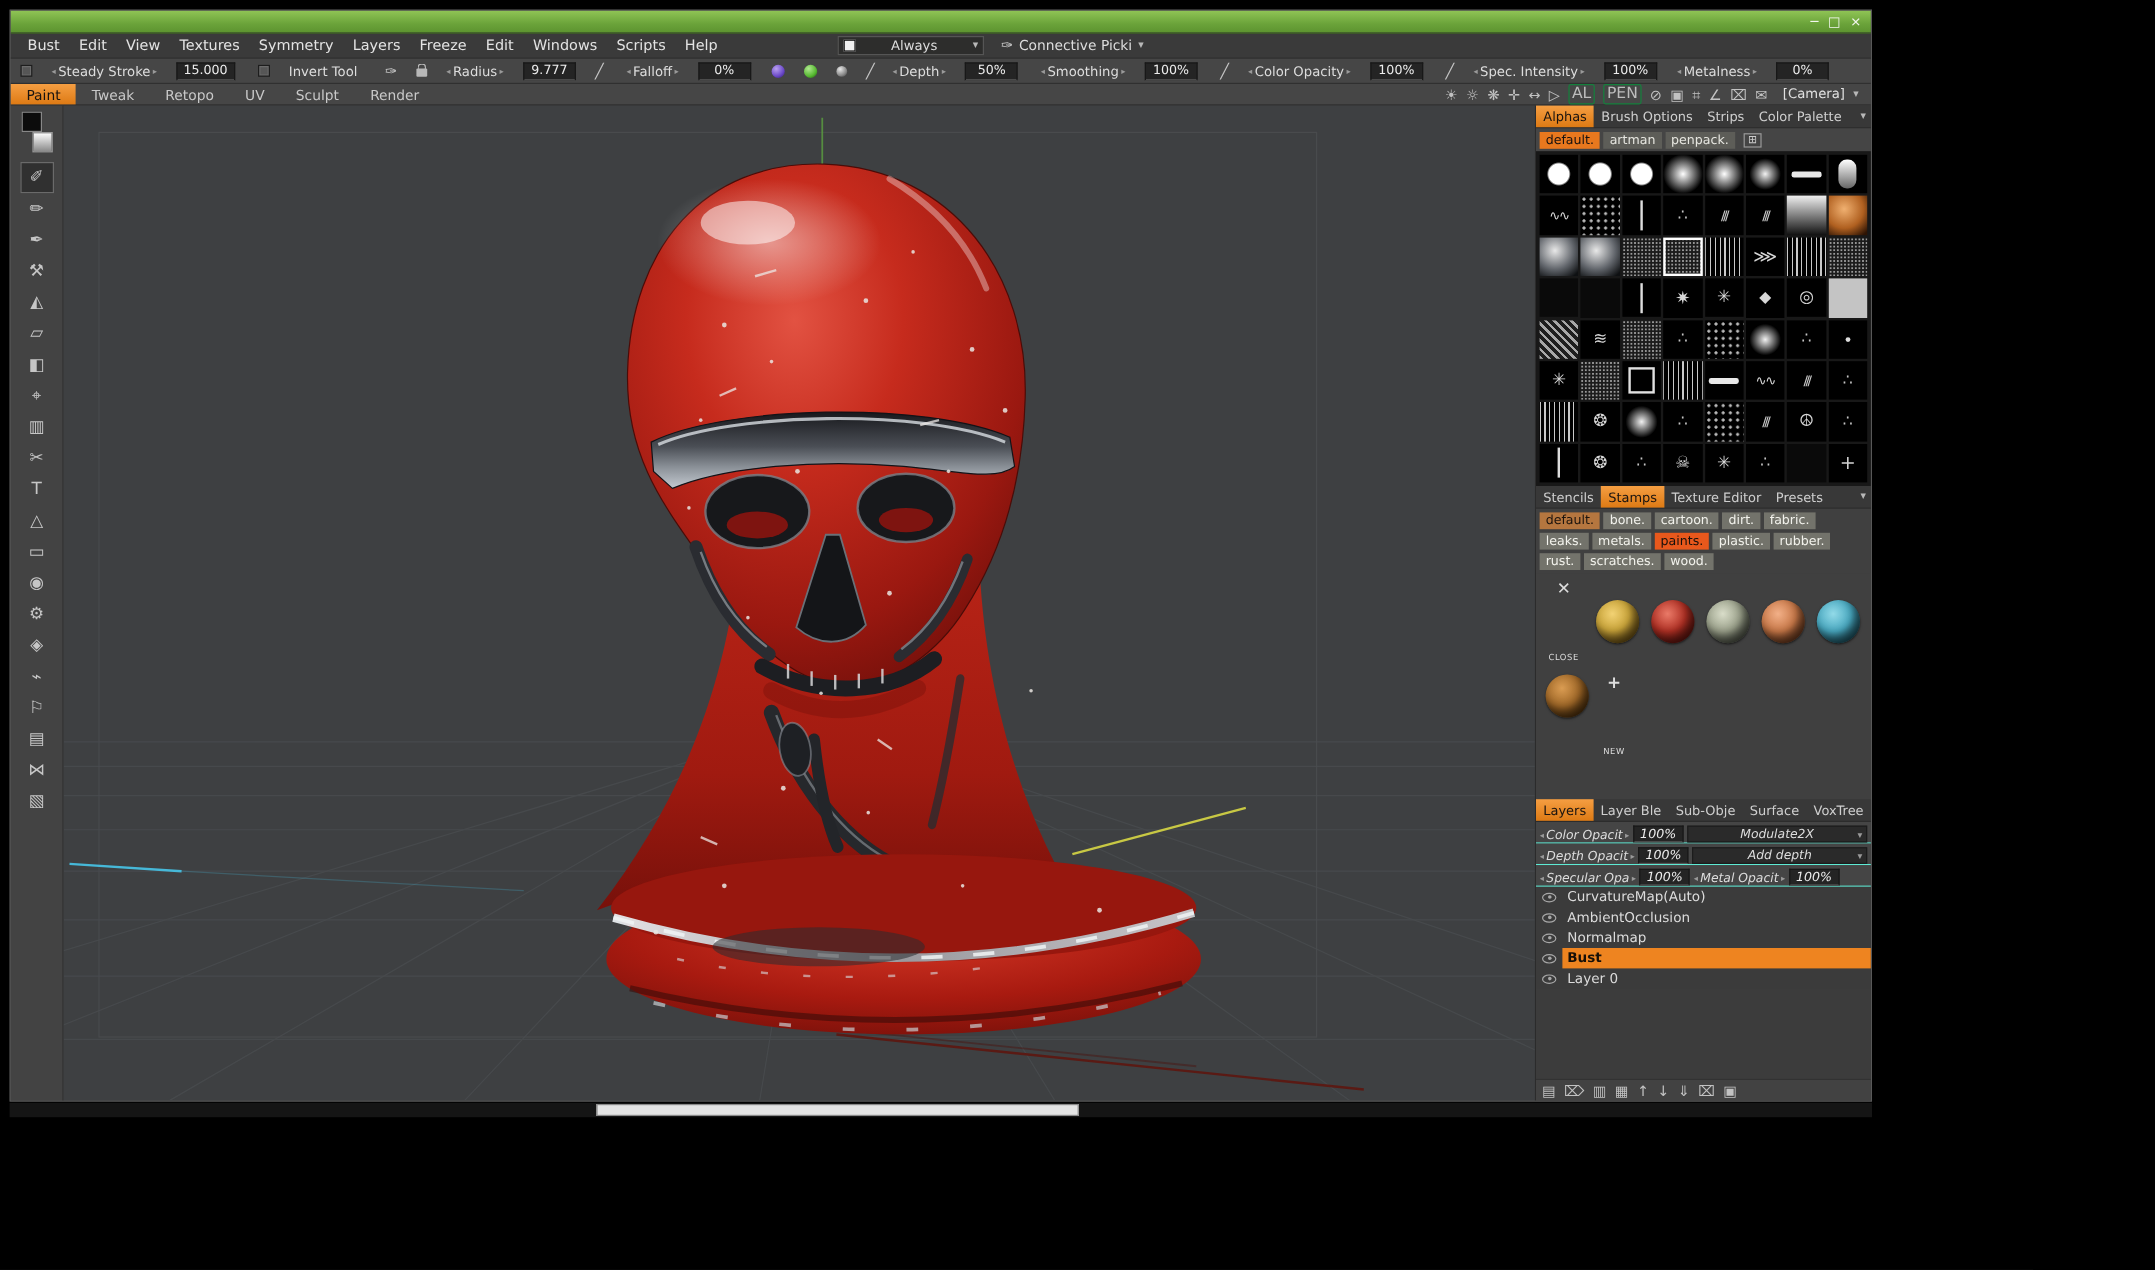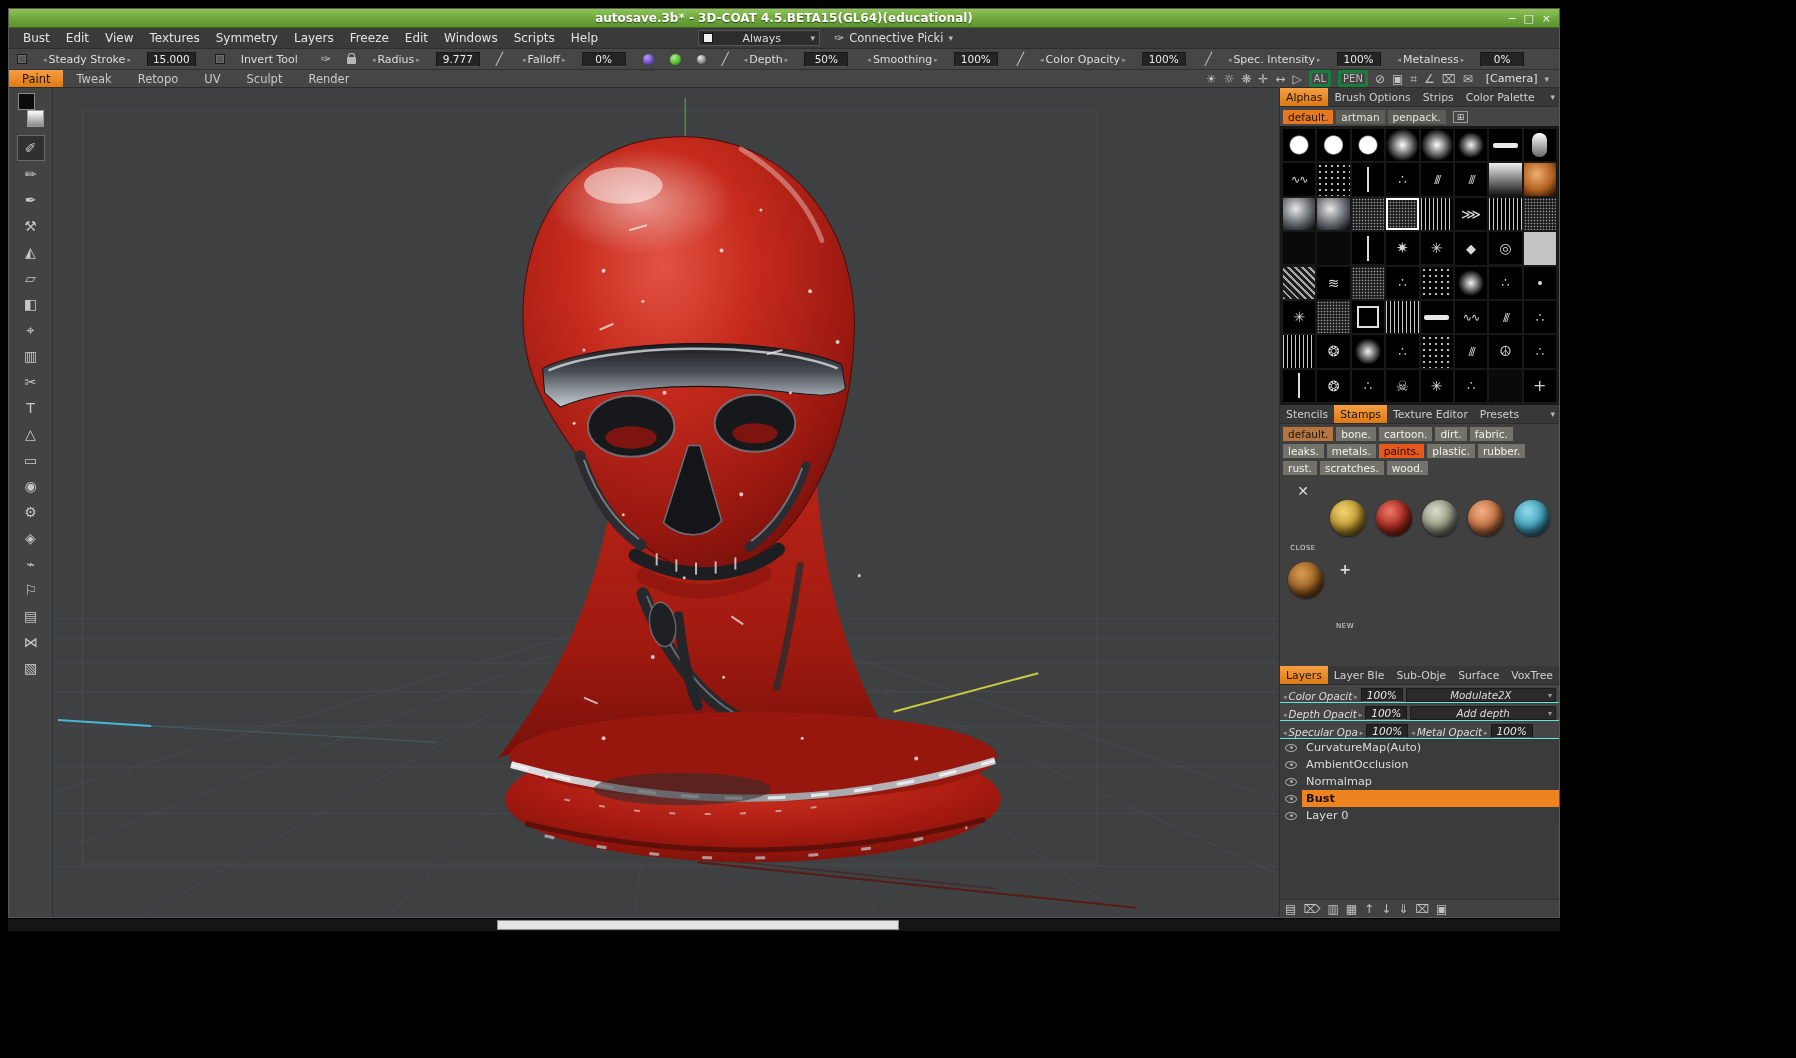--- a/index.html
+++ b/index.html
@@ -51,21 +51,21 @@
   .ball.small  { width:9px; height:9px; background:radial-gradient(circle at 35% 30%, #e8e8e8, #888 60%, #333); }
 
   
   .roomsbar { height:18px; flex:0 0 18px; background:#464646; border-bottom:1px solid #2c2c2c;
               display:flex; align-items:stretch; }
   .room-tab { padding:0 13px; display:flex; align-items:center; color:#cncnc; color:#c9c9c9; font-size:11.5px; }
   .room-tab.active { background:linear-gradient(#f59e42,#dd7a14); color:#171310; }
   .rooms-spacer { flex:1; }
   .vp-icons { display:flex; align-items:center; gap:7px; padding-right:10px; }
   .vp-icon { color:#c2c2c2; font-size:12px; }
-  .vp-badge { border:3px solid #15803d; border-radius:2px; color:#bdbdbd; font-size:10px; padding:0 2px;text-align:center; }
+  .vp-badge { border:1px solid #15803d; border-radius:2px; color:#bdbdbd; font-size:13px; padding:0 2px;text-align:center; }
   .camera-lbl { color:#e0e0e0; font-size:11px; margin-left:6px; }
 
   
   .content { flex:1; display:flex; min-height:0; }
 
   
   .left-rail { flex:0 0 44px; background:#434343; border-right:1px solid #303030;
                display:flex; flex-direction:column; align-items:center; padding-top:5px; }
   .swatches { position:relative; width:26px; height:34px; margin-bottom:8px; }
   .swatches .back  { position:absolute; left:0; top:0; width:17px; height:17px; background:#0c0c0c; border:1px solid #888; }
@@ -179,21 +179,20 @@
   .bg-strip .white-box { position:absolute; left:489px; top:1px; width:402px; height:10px;
                          background:#e4e4e4; border:1px solid #8a8a8a; }
 </style>
 </head>
 <body>
 
 <div id="screen">
   <div id="window">
 
     <div class="titlebar">
-      <div class="title">autosave.3b* - 3D-COAT 4.5.BETA15(GL64)(educational)</div>
       <div class="win-controls">
         <span>─</span>
         <span>□</span>
         <span>×</span>
       </div>
     </div>
 
     <div class="menubar">
       <div style="display:flex">
 

